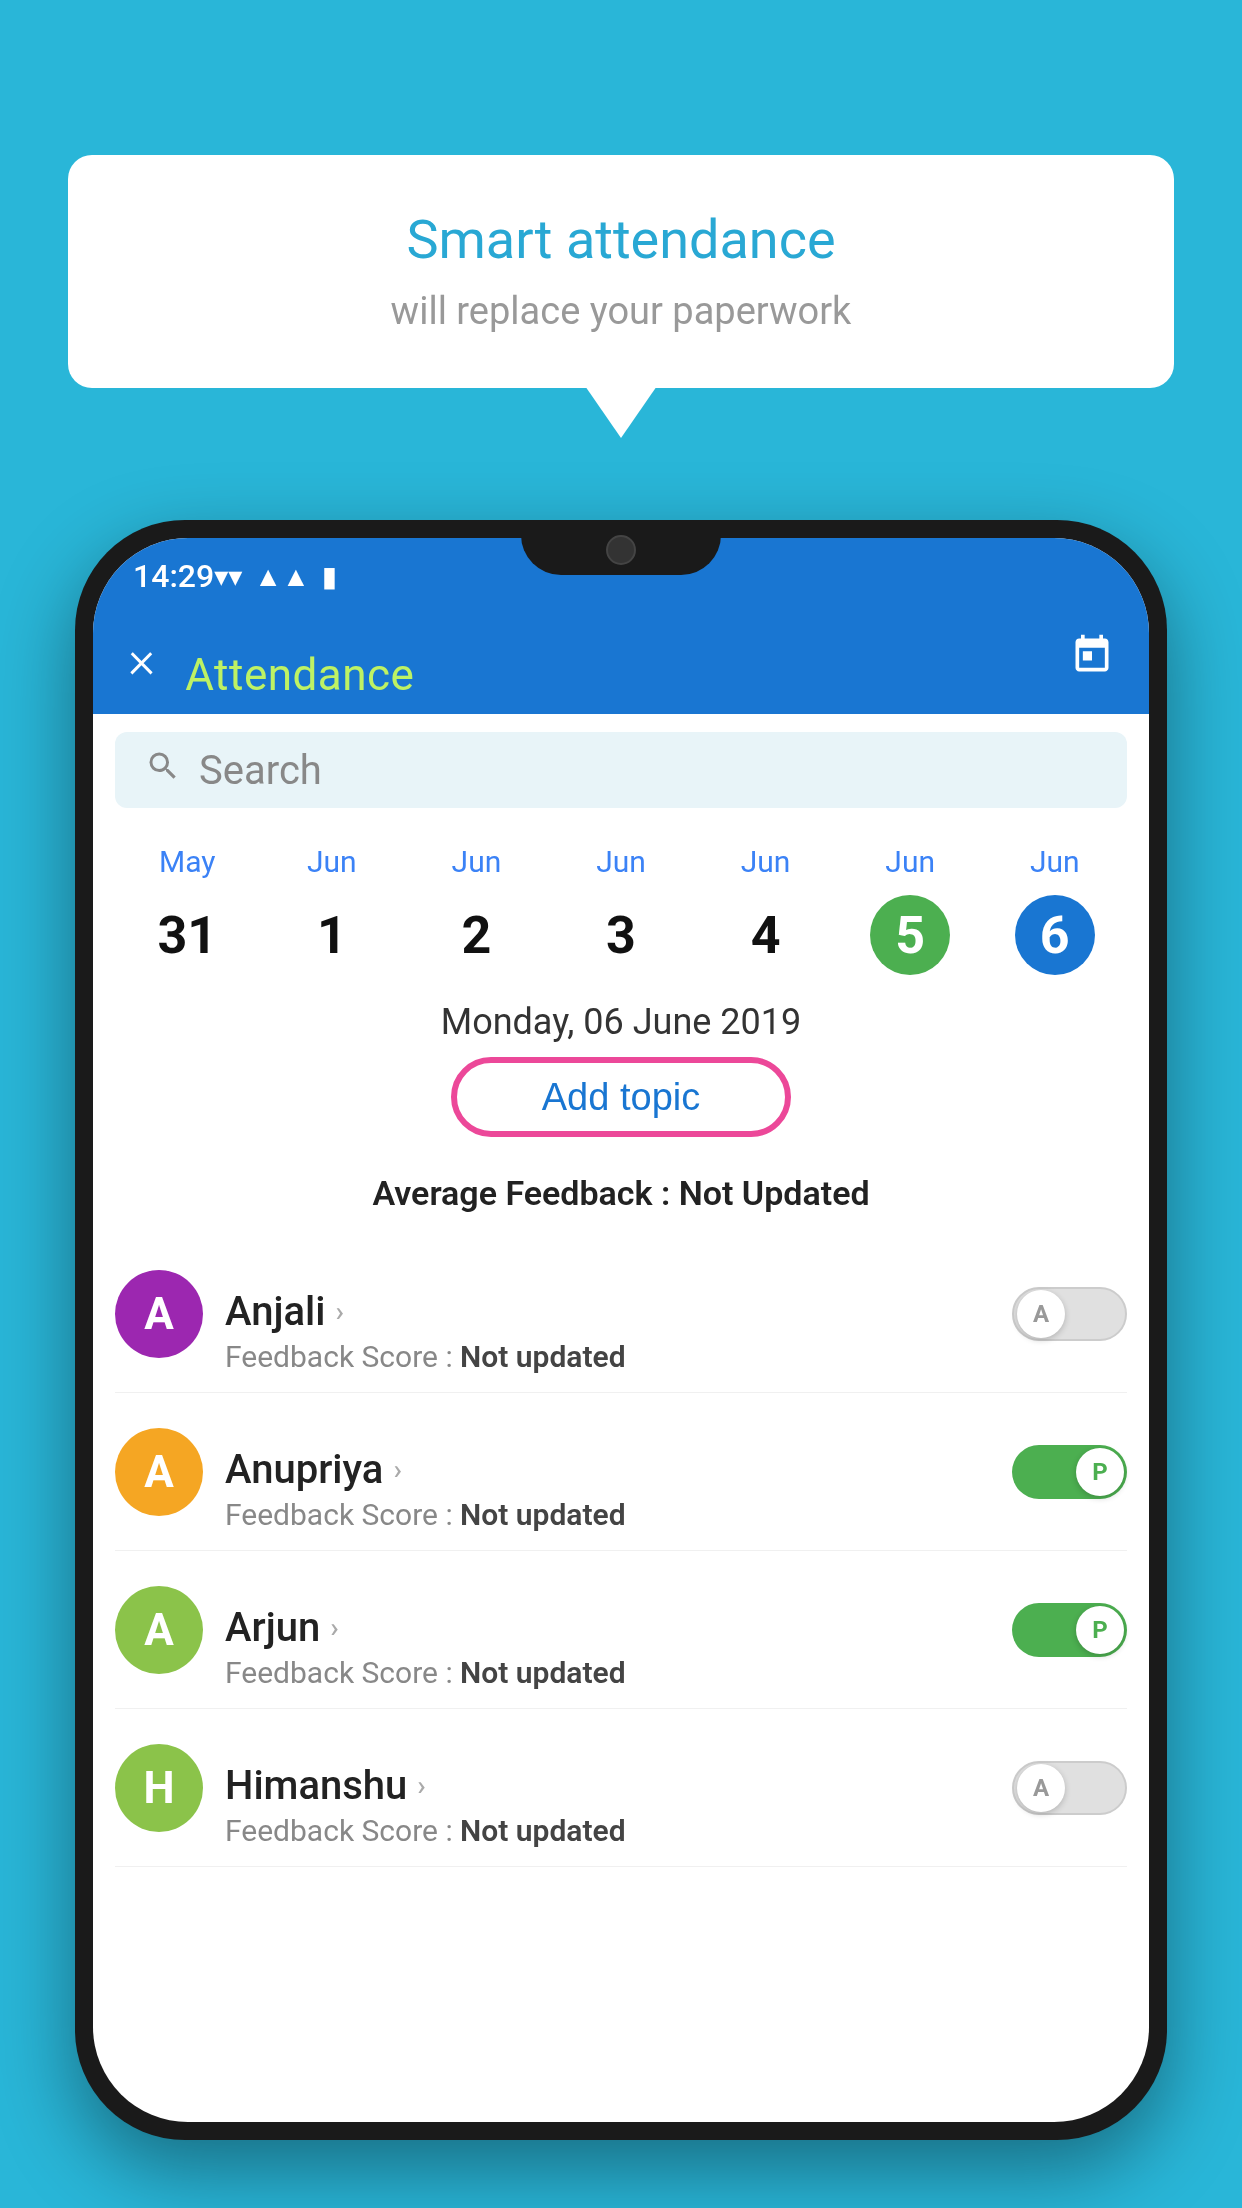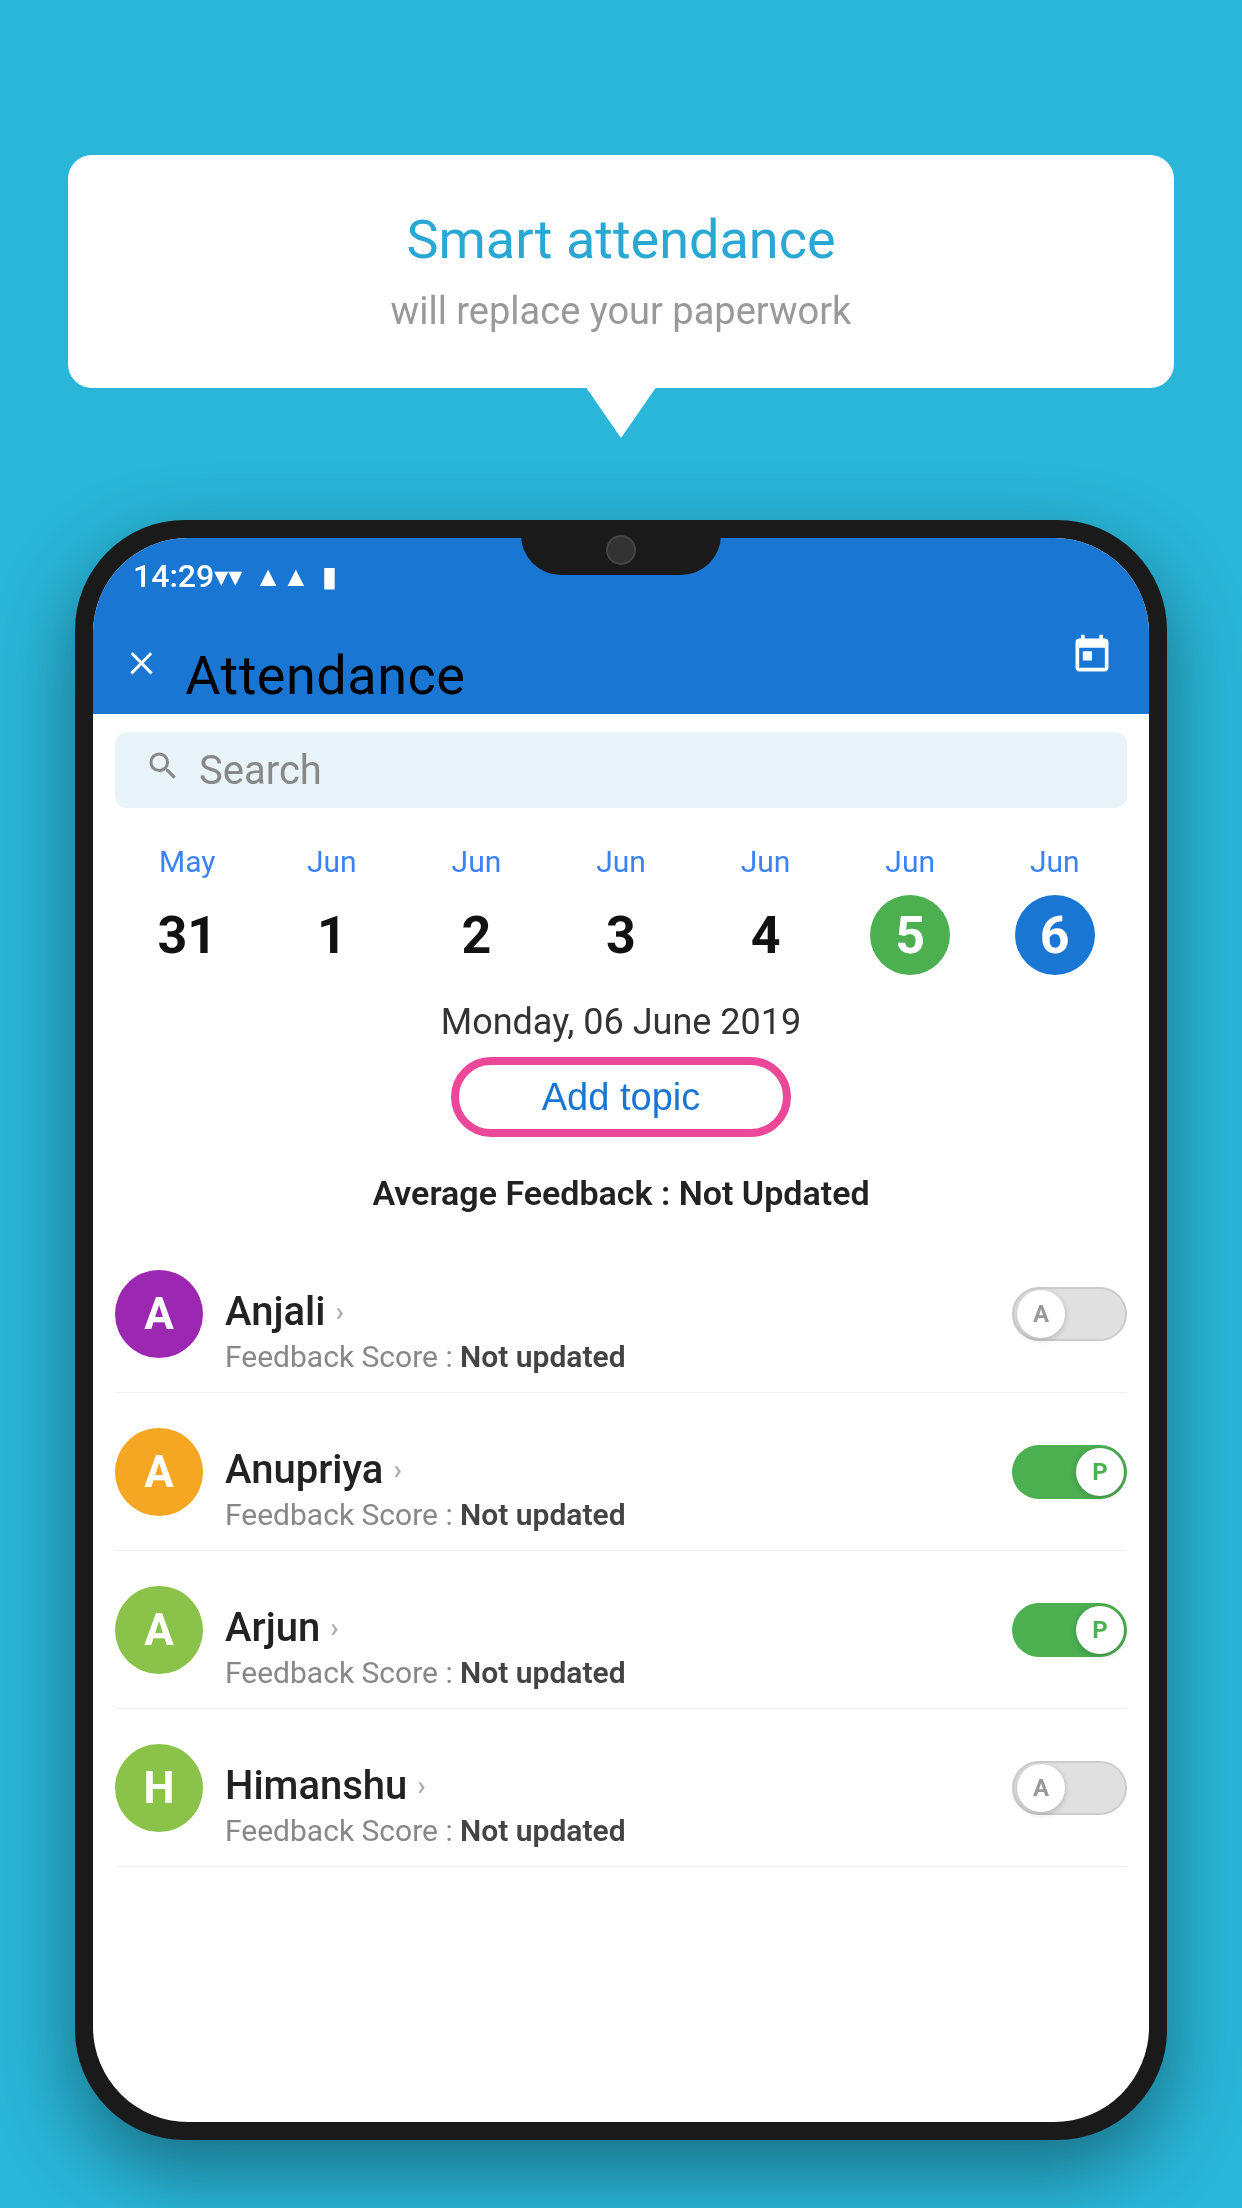--- a/index.html
+++ b/index.html
@@ -153,22 +153,22 @@
     .close-btn {
       color: white;
       font-size: 52px;
       font-weight: 300;
       cursor: pointer;
       line-height: 1;
     }
 
     .app-title {
       flex: 1;
-      color: #000000;
-      font-size: 54px;
+      color: #bef264;
+      font-size: 44px;
       font-weight: 400;
       letter-spacing: 0.5px;
       margin-top: 30px;
     }
 
     .calendar-btn {
       color: white;
       font-size: 44px;
       cursor: pointer;
     }
@@ -248,21 +248,21 @@
       padding: 18px 0 14px;
       font-weight: 400;
     }
 
     
     .add-topic-btn {
       display: block;
       margin: 0 auto 18px auto;
       width: 340px;
       height: 80px;
-      border: 8px solid #ec4899;
+      border: 6px solid #ec4899;
       border-radius: 40px;
       background: white;
       color: #1976d2;
       font-size: 38px;
       cursor: pointer;
       display: flex;
       align-items: center;
       justify-content: center;
     }
 

